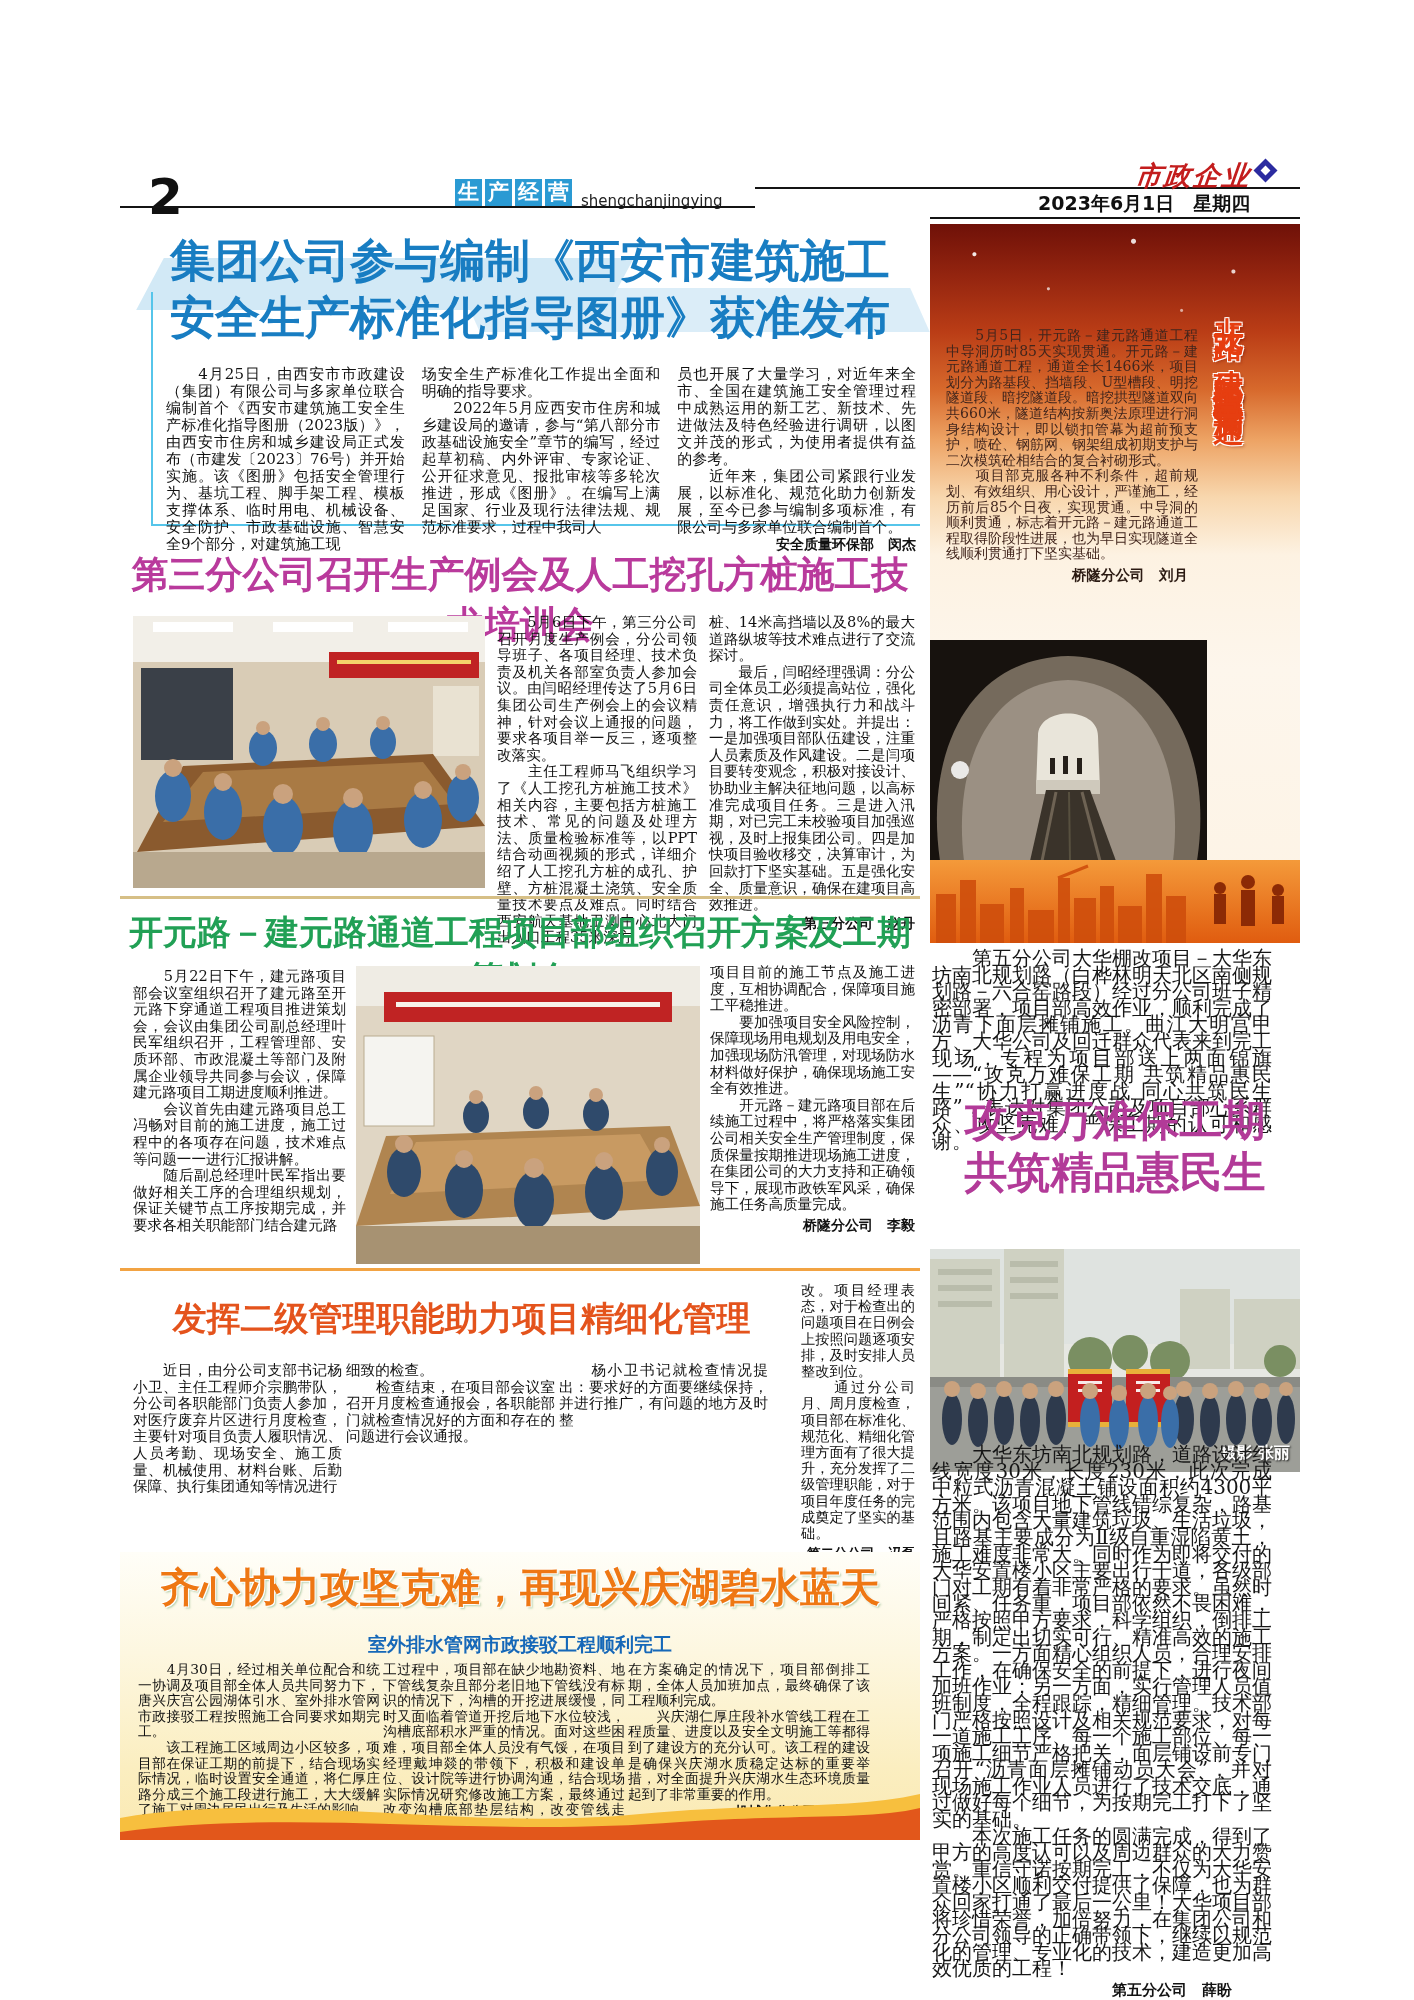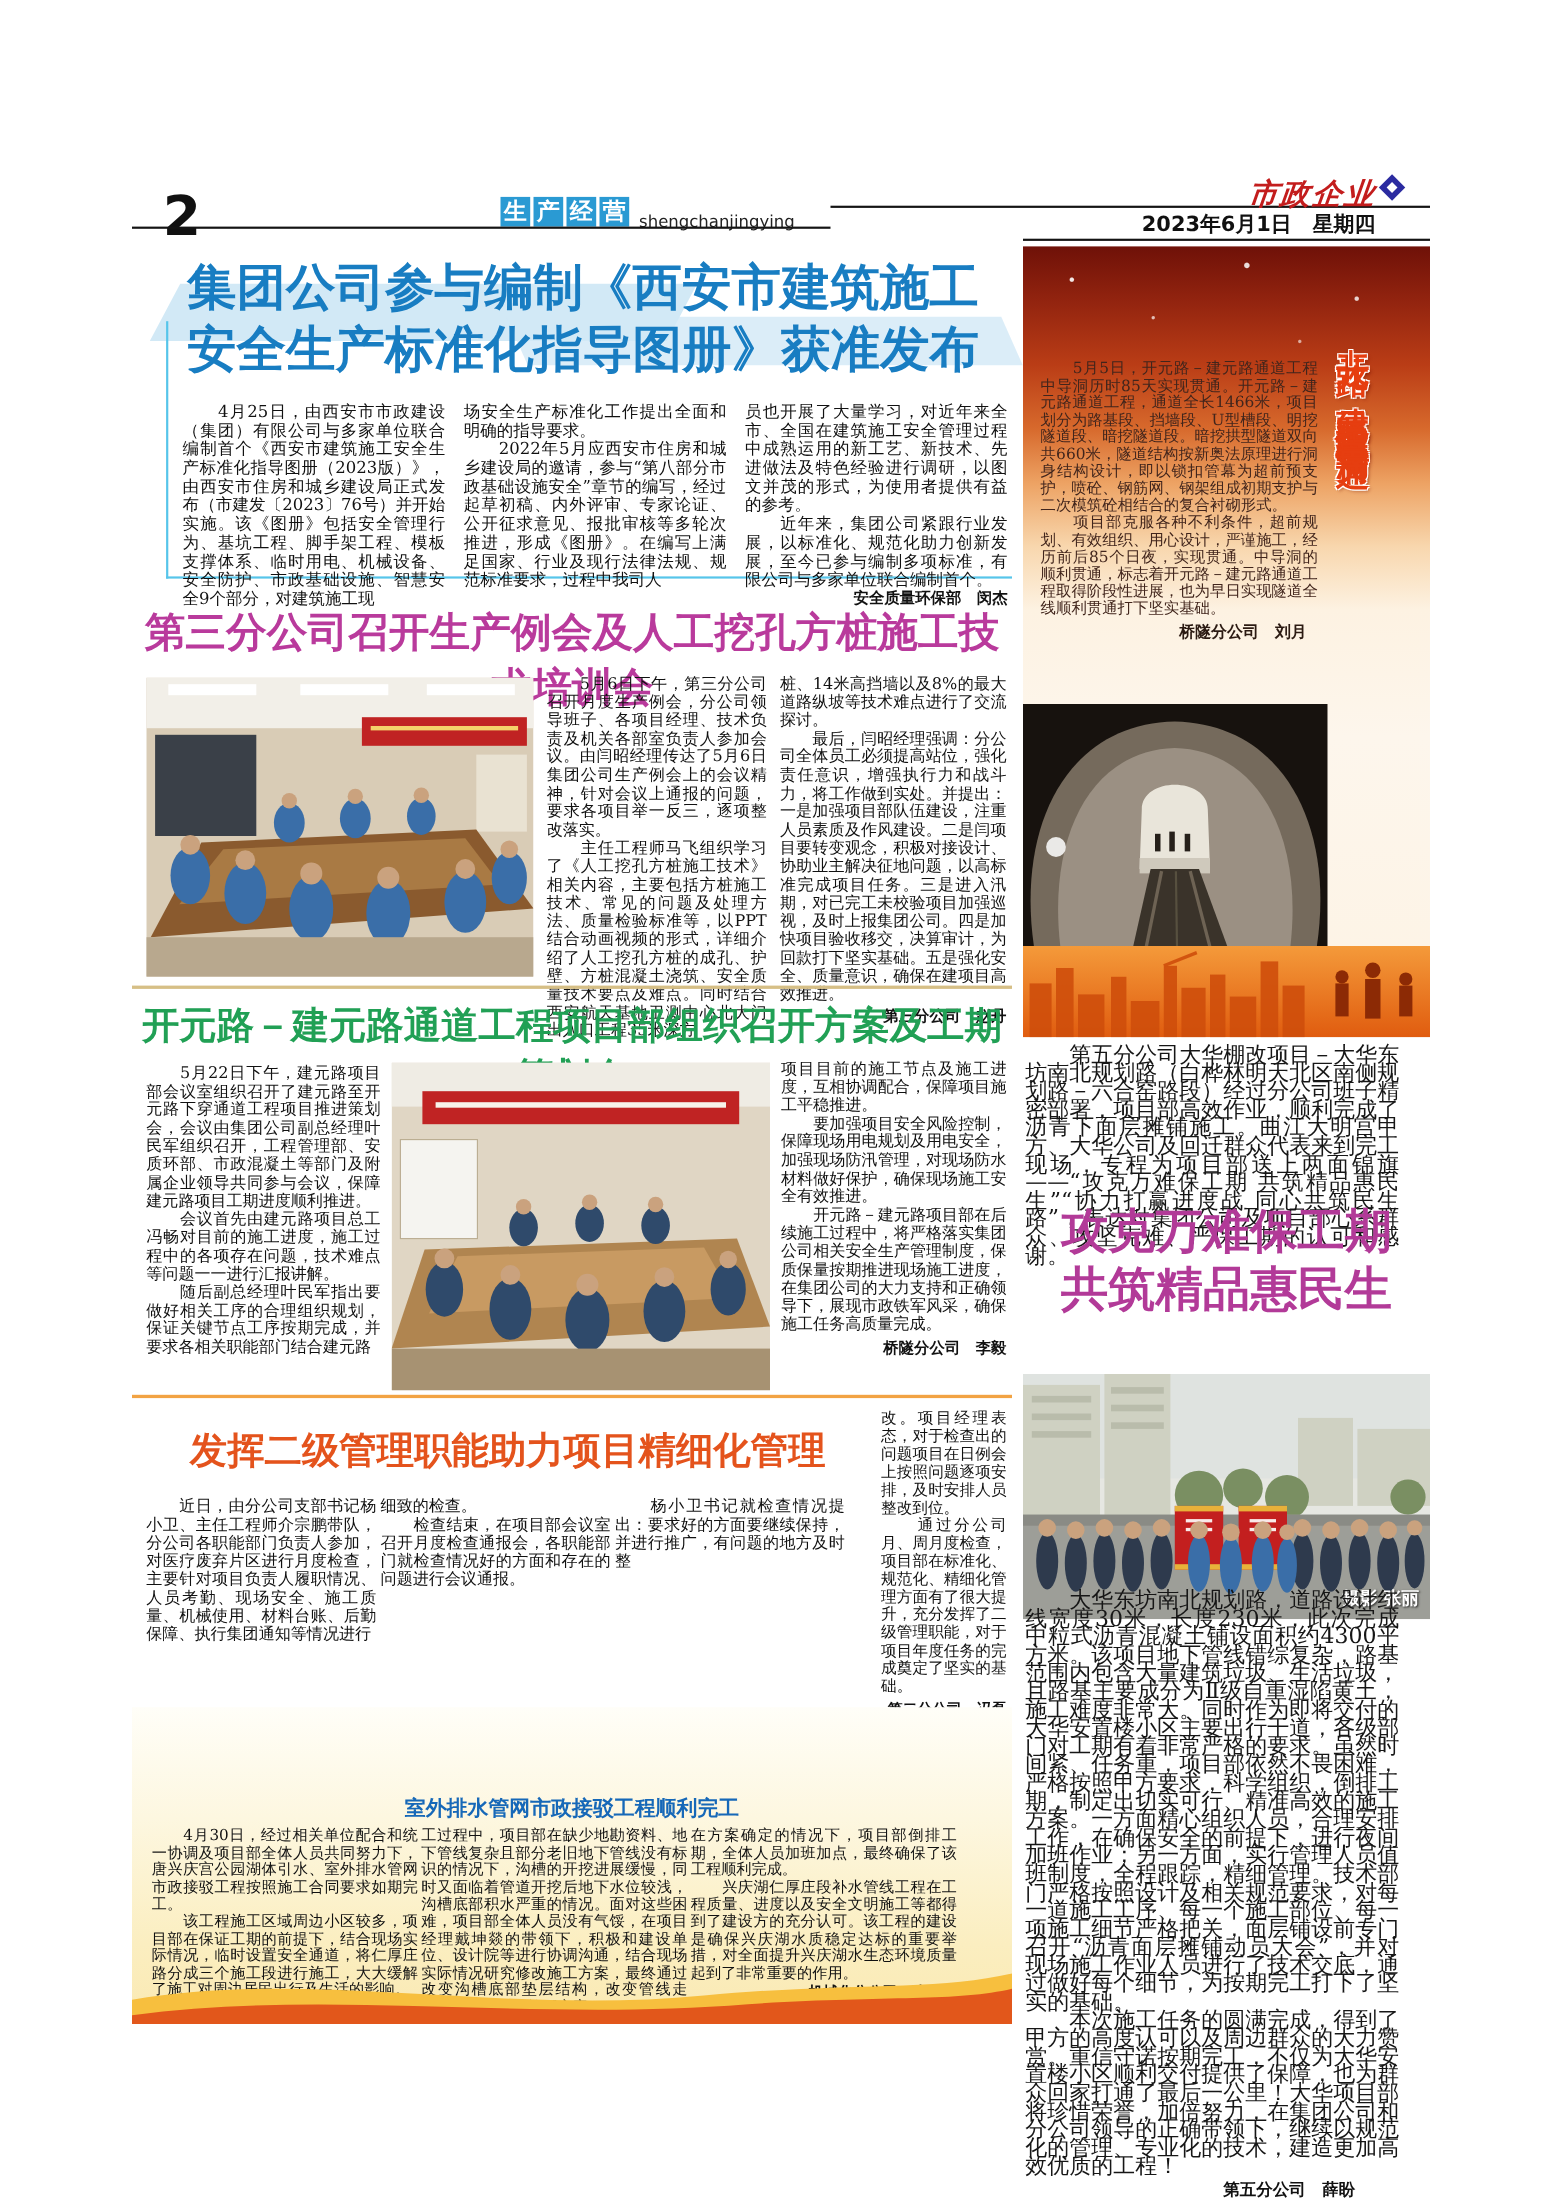--- a/index.html
+++ b/index.html
@@ -220,20 +220,21 @@
 </div>
 <div class="abs" style="left:801px;top:1282px;width:114px;">
   <div class="col" style="font-size:14.2px;line-height:16.2px;">
       <p>改。项目经理表态，对于检查出的问题项目在日例会上按照问题逐项安排，及时安排人员整改到位。</p>
       <p>　　通过分公司月、周月度检查，项目部在标准化、规范化、精细化管理方面有了很大提升，充分发挥了二级管理职能，对于项目年度任务的完成奠定了坚实的基础。</p>
     </div>
   <div class="byline" style="font-size:13.5px;margin-top:4px;">第二分公司　冯磊</div>
 </div>
 
 <div class="abs a5-panel" style="left:120px;top:1552px;width:800px;height:288px;">
+  <div class="a5-h" style="position:absolute;left:0;top:8px;">齐心协力攻坚克难，再现兴庆湖碧水蓝天</div>
   <div class="a5-sub" style="position:absolute;left:0;top:81px;">室外排水管网市政接驳工程顺利完工</div>
   <div class="a5-cols" style="position:absolute;left:18px;top:110px;width:764px;">
     <div class="col">
         <p>　　4月30日，经过相关单位配合和统一协调及项目部全体人员共同努力下，唐兴庆宫公园湖体引水、室外排水管网市政接驳工程按照施工合同要求如期完工。</p>
         <p>　　该工程施工区域周边小区较多，项目部在保证工期的前提下，结合现场实际情况，临时设置安全通道，将仁厚庄路分成三个施工段进行施工，大大缓解了施工对周边居民出行及生活的影响。</p>
         <p>　　工程前期工期紧，施工障碍多。在施</p>
       </div>
     <div class="col">
         <p>工过程中，项目部在缺少地勘资料、地下管线复杂且部分老旧地下管线没有标识的情况下，沟槽的开挖进展缓慢，同时又面临着管道开挖后地下水位较浅，沟槽底部积水严重的情况。面对这些困难，项目部全体人员没有气馁，在项目经理戴坤燚的带领下，积极和建设单位、设计院等进行协调沟通，结合现场实际情况研究修改施工方案，最终通过改变沟槽底部垫层结构，改变管线走向，确定了新的施工方案。</p>
       </div>

